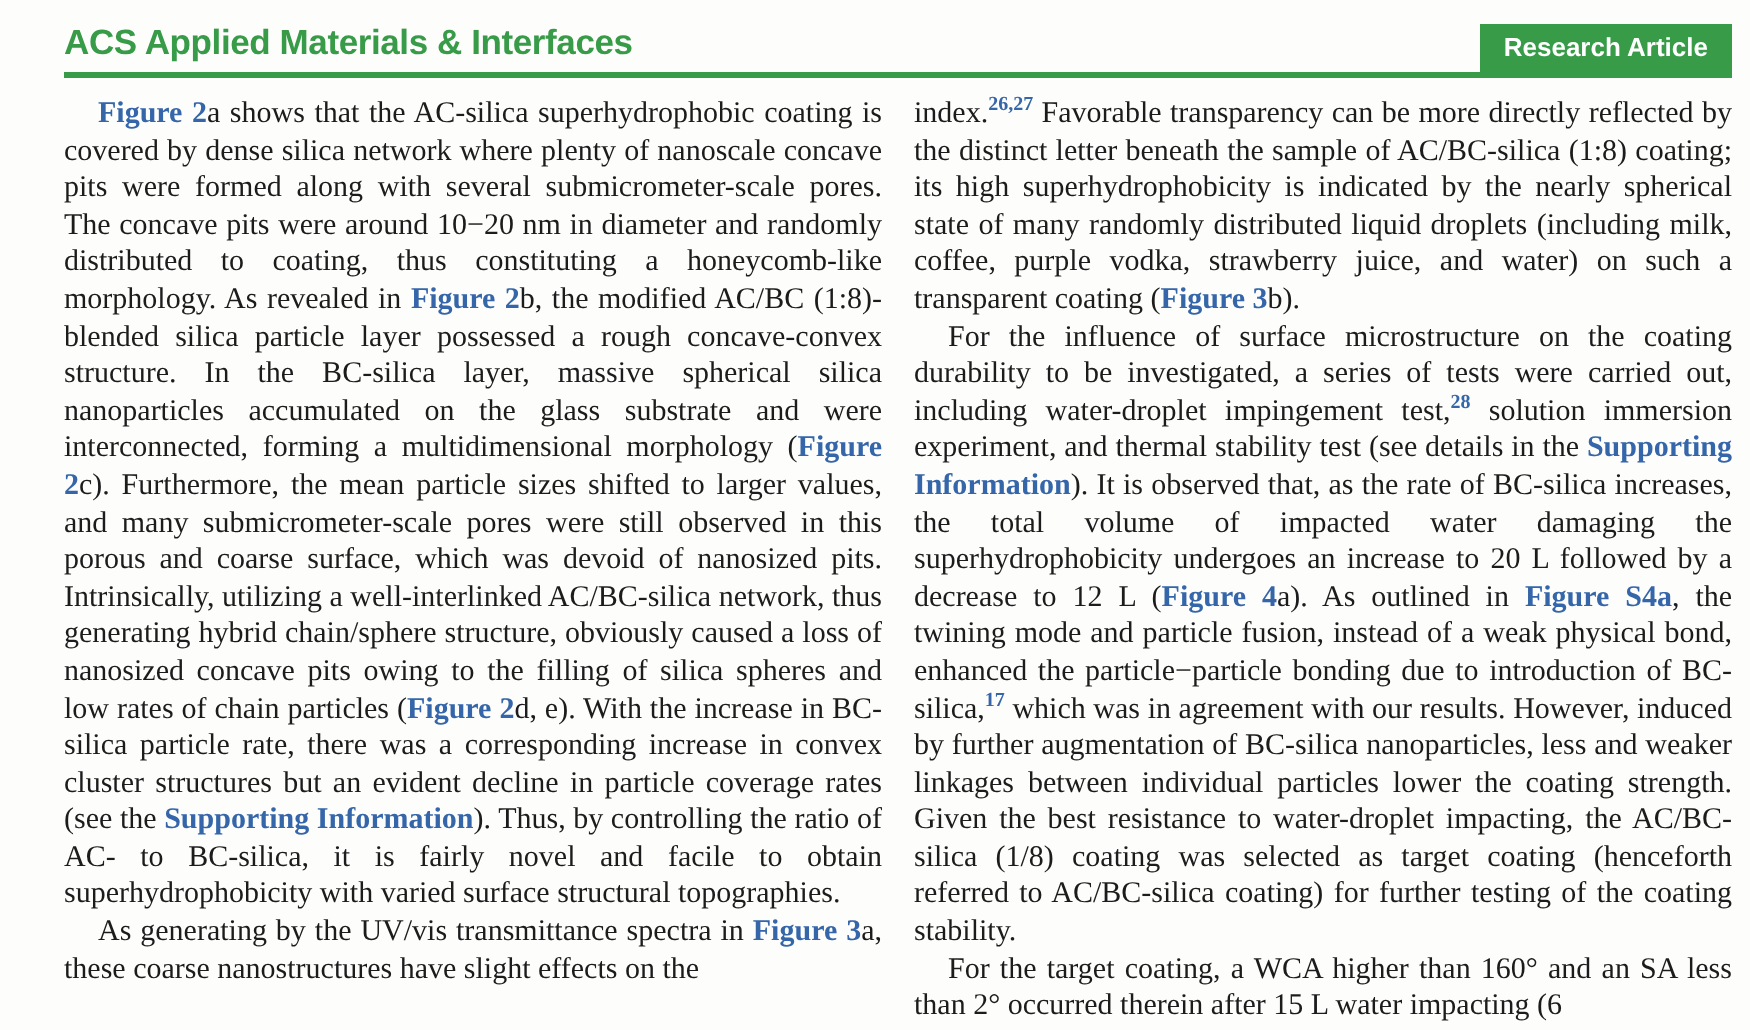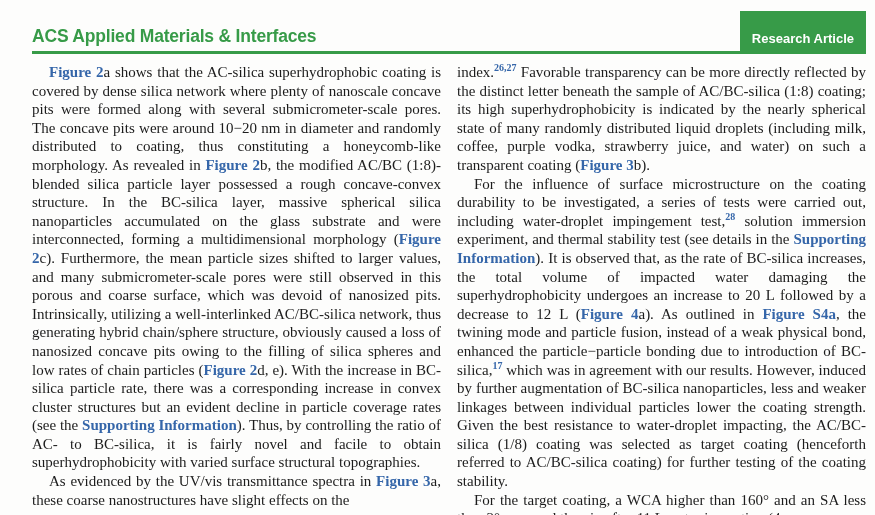--- a/index.html
+++ b/index.html
@@ -29,21 +29,21 @@
     letter-spacing:-0.2px;
     color:var(--accent);
     padding-bottom:4px;
   }
   .badge{
     font-family:"Liberation Sans",sans-serif;
     font-weight:bold;
     font-size:13px;
     color:#fff;
     background:var(--accent);
-    padding:20px 12px 5px 12px;
+    padding:4px 12px 5px 12px;
     white-space:nowrap;
   }
   .columns{
     display:flex;
     gap:16px;
     margin-top:9px;
   }
   .col{
     flex:1;
     min-width:0;
@@ -74,21 +74,21 @@
 <div class="page">
   <header>
     <div class="masthead-row">
       <span class="journal-title">ACS Applied Materials &amp; Interfaces</span>
       <span class="badge">Research Article</span>
     </div>
   </header>
   <main class="columns">
     <section class="col">
         <p class="para indent"><a class="ref">Figure 2</a><span>a shows that the AC-silica superhydrophobic coating is covered by dense silica network where plenty of nanoscale concave pits were formed along with several submicrometer-scale pores. The concave pits were around 10−20 nm in diameter and randomly distributed to coating, thus constituting a honeycomb-like morphology. As revealed in </span><a class="ref">Figure 2</a><span>b, the modified AC/BC (1:8)-blended silica particle layer possessed a rough concave-convex structure. In the BC-silica layer, massive spherical silica nanoparticles accumulated on the glass substrate and were interconnected, forming a multidimensional morphology (</span><a class="ref">Figure 2</a><span>c). Furthermore, the mean particle sizes shifted to larger values, and many submicrometer-scale pores were still observed in this porous and coarse surface, which was devoid of nanosized pits. Intrinsically, utilizing a well-interlinked AC/BC-silica network, thus generating hybrid chain/sphere structure, obviously caused a loss of nanosized concave pits owing to the filling of silica spheres and low rates of chain particles (</span><a class="ref">Figure 2</a><span>d, e). With the increase in BC-silica particle rate, there was a corresponding increase in convex cluster structures but an evident decline in particle coverage rates (see the </span><a class="ref">Supporting Information</a><span>). Thus, by controlling the ratio of AC- to BC-silica, it is fairly novel and facile to obtain superhydrophobicity with varied surface structural topographies.</span></p>
-        <p class="para indent"><span>As evidenced by the UV/vis transmittance spectra in </span><a class="ref">Figure 3</a><span>a, these coarse nanostructures have slight effects on the</span></p>
+        <p class="para indent"><span>As generating by the UV/vis transmittance spectra in </span><a class="ref">Figure 3</a><span>a, these coarse nanostructures have slight effects on the</span></p>
       </section>
     <section class="col">
         <p class="para"><span>index.</span><sup class="cite"><a class="ref">26,27</a></sup><span> Favorable transparency can be more directly reflected by the distinct letter beneath the sample of AC/BC-silica (1:8) coating; its high superhydrophobicity is indicated by the nearly spherical state of many randomly distributed liquid droplets (including milk, coffee, purple vodka, strawberry juice, and water) on such a transparent coating (</span><a class="ref">Figure 3</a><span>b).</span></p>
         <p class="para indent"><span>For the influence of surface microstructure on the coating durability to be investigated, a series of tests were carried out, including water-droplet impingement test,</span><sup class="cite"><a class="ref">28</a></sup><span> solution immersion experiment, and thermal stability test (see details in the </span><a class="ref">Supporting Information</a><span>). It is observed that, as the rate of BC-silica increases, the total volume of impacted water damaging the superhydrophobicity undergoes an increase to 20 L followed by a decrease to 12 L (</span><a class="ref">Figure 4</a><span>a). As outlined in </span><a class="ref">Figure S4a</a><span>, the twining mode and particle fusion, instead of a weak physical bond, enhanced the particle−particle bonding due to introduction of BC-silica,</span><sup class="cite"><a class="ref">17</a></sup><span> which was in agreement with our results. However, induced by further augmentation of BC-silica nanoparticles, less and weaker linkages between individual particles lower the coating strength. Given the best resistance to water-droplet impacting, the AC/BC-silica (1/8) coating was selected as target coating (henceforth referred to AC/BC-silica coating) for further testing of the coating stability.</span></p>
-        <p class="para indent"><span>For the target coating, a WCA higher than 160° and an SA less than 2° occurred therein after 11 L water impacting (4</span></p>
+        <p class="para indent"><span>For the target coating, a WCA higher than 160° and an SA less than 2° occurred therein after 15 L water impacting (6</span></p>
       </section>
   </main>
 </div>
 
 </body></html>

